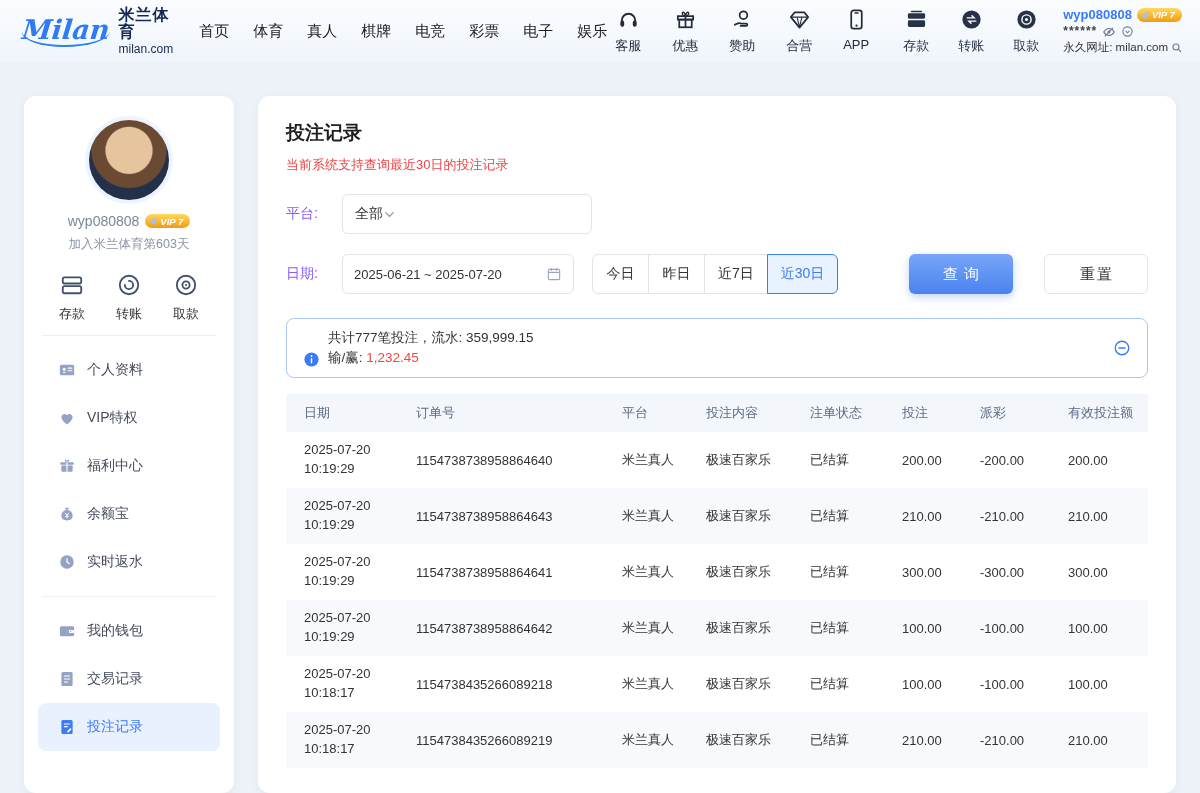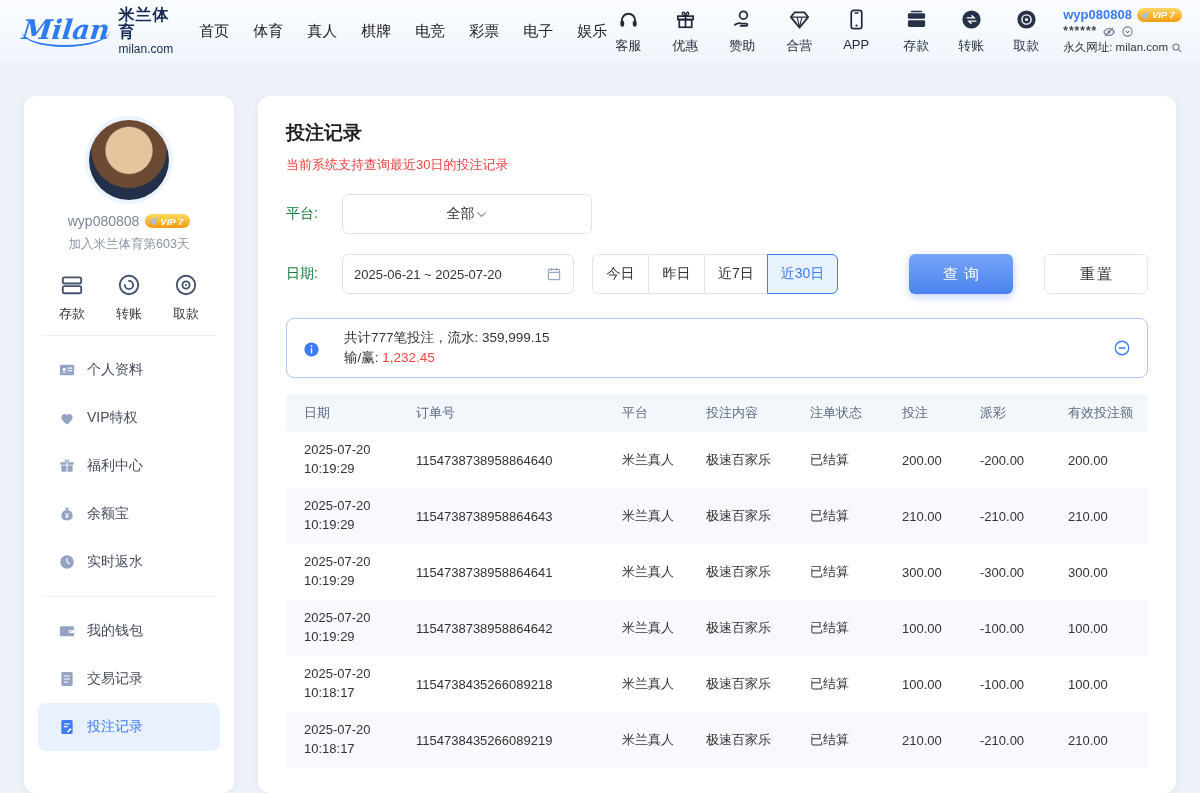--- a/index.html
+++ b/index.html
@@ -52,35 +52,35 @@
   .menu-item .icn{color:#94a3c3}
   .menu-item.active{background:#e9f1ff;color:#3b7bf4}
   .menu-item.active .icn{color:#3b7bf4}
   .side-divider{height:1px;background:#edf0f5;margin:10px 4px}
 
   
   .content{flex:1;padding:24px 28px}
   .page-title{font-size:19px;font-weight:bold;color:#1f1f1f}
   .page-subtitle{font-size:13px;color:#ef4444;margin-top:10px}
   .frow{display:flex;align-items:center;margin-top:20px}
-  .flabel{font-size:14px;color:#15803d;width:56px;flex:0 0 56px}
-  .select-box{width:250px;height:40px;border:1px solid #dfe3ea;border-radius:6px;display:flex;align-items:center;justify-content:center;padding:8px 12px;font-size:14px;color:#333;background:#fff}
+  .flabel{font-size:14px;color:#8b5cf6;width:56px;flex:0 0 56px}
+  .select-box{width:250px;height:40px;border:1px solid #dfe3ea;border-radius:6px;display:flex;align-items:center;justify-content:flex-start;padding:8px 12px;font-size:14px;color:#333;background:#fff}
   .select-box .icn{color:#8a93a6}
   .date-box{width:232px;height:40px;border:1px solid #dfe3ea;border-radius:6px;display:flex;align-items:center;justify-content:space-between;padding:0 11px;font-size:13px;color:#333;background:#fff}
   .date-box .icn{color:#9aa6bd}
   .chips{display:flex;margin-left:18px}
   .chip{min-width:57px;padding:10px 13px;height:40px;display:flex;align-items:center;justify-content:center;font-size:14px;color:#333;background:#fff;border:1px solid #dfe3ea;margin-left:-1px;white-space:nowrap}
   .chip:first-child{border-radius:6px 0 0 6px;margin-left:0}
   .chip:last-child{border-radius:0 6px 6px 0}
   .chip.active{border-color:#3b7bf4;background:#e9f2ff;color:#3b7bf4;z-index:2;position:relative}
   .btn{height:40px;width:104px;border-radius:6px;display:flex;align-items:center;justify-content:center;font-size:15px}
   .btn-search{margin-left:auto;background:linear-gradient(180deg,#77a5f8,#4a82ee);color:#fff;letter-spacing:6px;text-indent:6px;box-shadow:0 3px 8px rgba(74,130,238,.35)}
   .btn-reset{margin-left:31px;background:#fff;border:1px solid #e0e4ea;color:#333;letter-spacing:2px;text-indent:2px}
 
-  .summary{margin-top:24px;border:1px solid #a9c6f7;border-radius:8px;padding:9px 16px;display:flex;align-items:center;gap:24px}
+  .summary{margin-top:24px;border:1px solid #a9c6f7;border-radius:8px;padding:9px 16px;display:flex;align-items:flex-end;gap:8px}
   .summary .info{margin-top:2px;color:#3b7bf4}
   .sum-l1,.sum-l2{font-size:13.5px;color:#333;line-height:20px}
   .sum-red{color:#f0483e}
   .summary .minus{margin-left:auto;align-self:center;color:#3b7bf4}
 
   .tbl{margin-top:16px}
   .tbl-head,.tbl-row{display:grid;grid-template-columns:112px 206px 84px 104px 92px 78px 88px 1fr;align-items:center;padding-left:18px}
   .tbl-head{height:38px;background:#f3f6fb;border-radius:3px;font-size:13px;color:#5d6a84}
   .tbl-row{min-height:56px;font-size:13px;color:#333}
   .tbl-body .tbl-row:nth-child(even){background:#f7f9fd}

